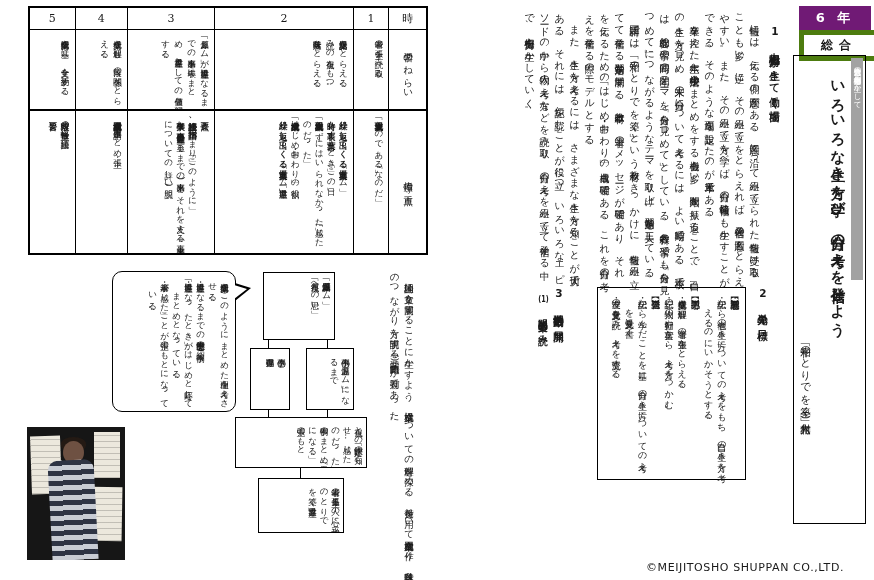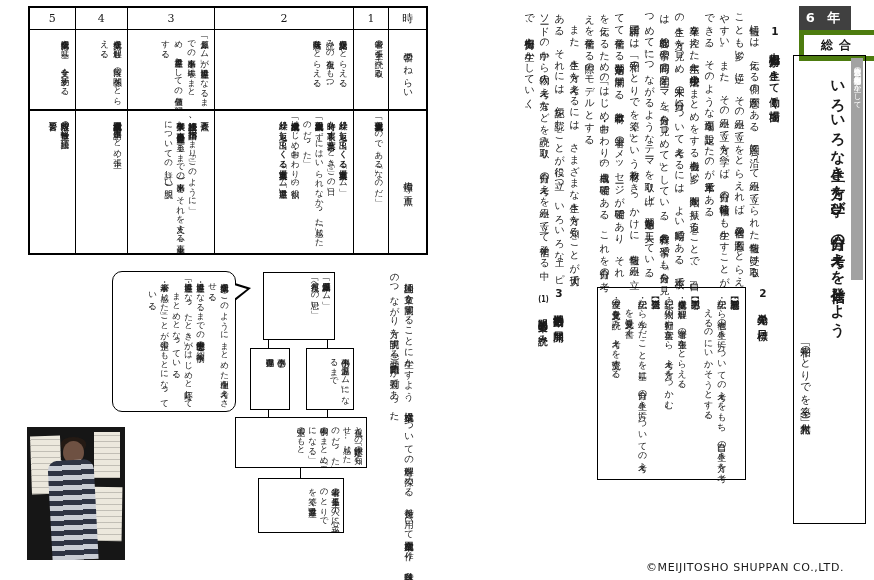--- a/index.html
+++ b/index.html
@@ -4,21 +4,21 @@
 <style>
   html,body{margin:0;padding:0;background:#fff;}
   .sheet{position:relative;width:874px;height:580px;background:#ffffff;overflow:hidden;
          font-family:"DejaVu Serif",serif;color:#1a1a1a;}
   .v{writing-mode:vertical-rl;text-orientation:mixed;}
   .abs{position:absolute;}
   .num{text-combine-upright:all;}
   b,.gothic{font-family:"DejaVu Sans",sans-serif;font-weight:bold;}
 
   
-  .grade-badge{left:799px;top:6px;width:52px;height:24px;background:#404040;color:#fff;
+  .grade-badge{left:799px;top:6px;width:72px;height:24px;background:#701a75;color:#fff;
     display:flex;align-items:center;justify-content:center;font-size:13px;font-weight:bold;
     font-family:"DejaVu Sans",sans-serif;letter-spacing:4px;}
   .subject-badge{left:799px;top:30px;width:70px;height:21px;border:5px solid #4d7c0f;
     display:flex;align-items:center;justify-content:center;font-size:12px;font-weight:bold;
     font-family:"DejaVu Sans",sans-serif;letter-spacing:6px;}
   .title-box{left:793px;top:55px;width:71px;height:467px;border:1px solid #000;}
   .side-strip{position:absolute;right:2px;top:2px;width:12px;height:222px;background:#a2a2a2;
     color:#fff;font-size:7.5px;font-family:"DejaVu Sans",sans-serif;line-height:12px;
     padding-top:4px;box-sizing:border-box;}
   .main-title{position:absolute;right:18px;top:15px;font-size:14.5px;font-weight:700;

